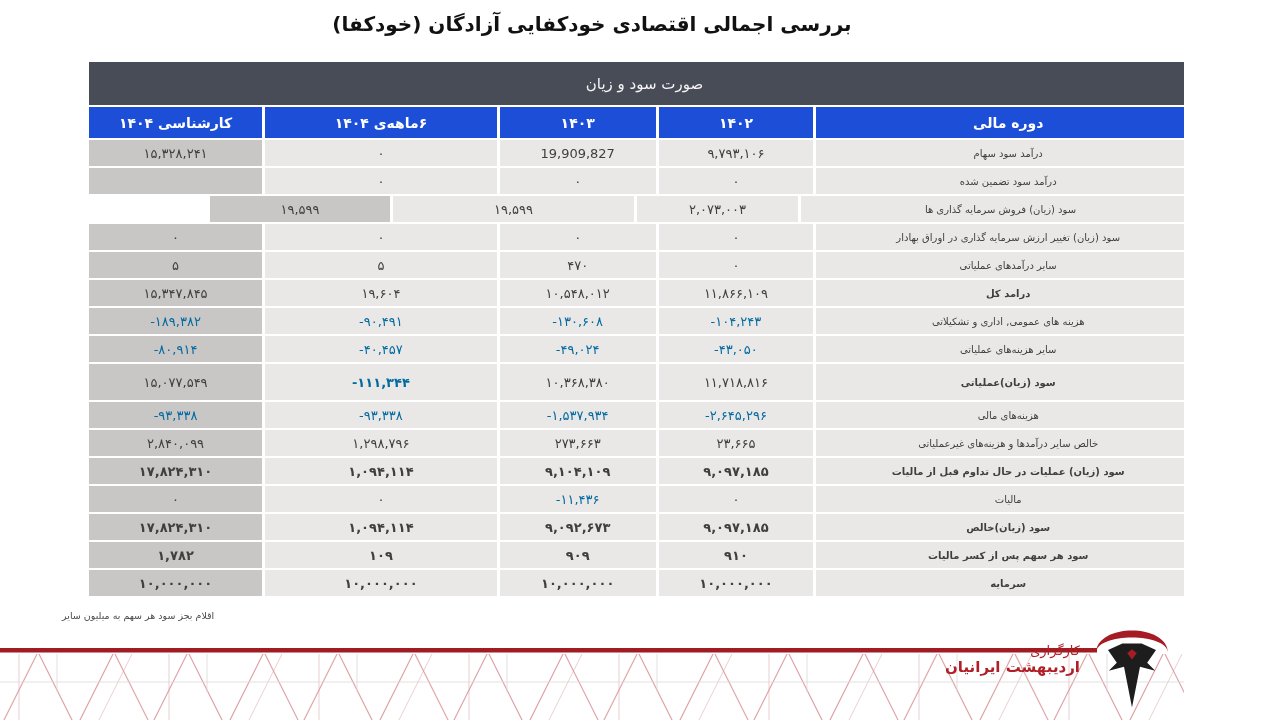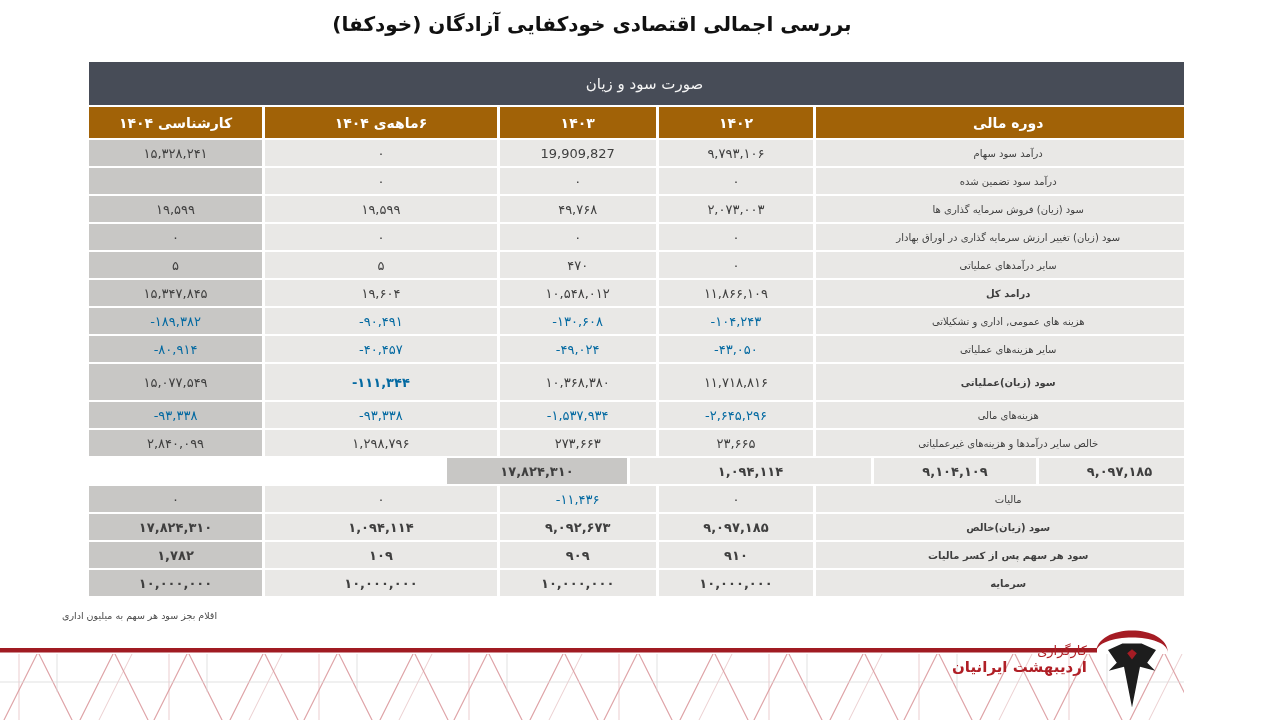--- a/index.html
+++ b/index.html
@@ -12,21 +12,21 @@
     position:absolute; top:12px; left:0; right:0; text-align:center;
     direction:rtl; font-size:20px; font-weight:bold; color:#111;
   }
   .pl-table { position:absolute; left:45px; top:62px; width:1155px; direction:rtl;padding-left:44px; }
   .table-title-bar {
     height:43px; background:#474c57; color:#f5f5f5;
     display:flex; align-items:center; justify-content:center; font-size:15px;
   }
   .head-row { display:flex; column-gap:3px; margin-top:2px; }
   .head-cell {
-    height:31px; background:#a16207; color:#ffffff; font-weight:bold; font-size:14px;
+    height:31px; background:#1d4ed8; color:#ffffff; font-weight:bold; font-size:14px;
     display:flex; align-items:center; justify-content:center;
   }
   .table-body { display:flex; flex-direction:column; row-gap:2px; margin-top:2px; }
   .row { display:flex; column-gap:3px; }
   .cell {
     height:26px; background:#e9e8e6; color:#3f3f3f; font-size:13px;
     display:flex; align-items:center; justify-content:center;
   }
   .row.tall .cell { height:36px; }
   .cell.label { font-size:10px; }
@@ -39,21 +39,21 @@
   .c-y1403 { width:162px; }
   .c-m6    { width:241px; }
   .c-expert{ width:180px; }
   .footnote {
     position:absolute; left:62px; top:610px; direction:rtl;
     font-size:9.5px; color:#4a4a4a; letter-spacing:0.5px;
   }
   .deco { position:absolute; left:0; bottom:0; width:1280px; height:72px; }
   .logo {
     position:absolute; right:12px; bottom:8px;
-    display:flex; align-items:center; column-gap:5px;
+    display:flex; align-items:center; column-gap:12px;
   }
   .logo-text { text-align:right; direction:rtl; padding-bottom:14px; }
   .logo-line1 { font-size:13px; color:#b01f26; }
   .logo-line2 { font-size:15px; font-weight:bold; color:#b01f26; }
 </style>
 </head>
 <body>
 
 <div class="page">
 
@@ -81,21 +81,20 @@
         <div class="row">
           <div class="cell label c-label">درآمد سود تضمین شده</div>
           <div class="cell val c-y1402">۰</div>
           <div class="cell val c-y1403">۰</div>
           <div class="cell val c-m6">۰</div>
           <div class="cell val c-expert"></div>
         </div>
         <div class="row">
           <div class="cell label c-label">سود (زیان) فروش سرمایه گذاری ها</div>
           <div class="cell val c-y1402">۲,۰۷۳,۰۰۳</div>
-          <div class="cell val c-y1403">۴۹,۷۶۸</div>
           <div class="cell val c-m6">۱۹,۵۹۹</div>
           <div class="cell val c-expert">۱۹,۵۹۹</div>
         </div>
         <div class="row">
           <div class="cell label c-label">سود (زیان) تغییر ارزش سرمایه گذاری در اوراق بهادار</div>
           <div class="cell val c-y1402">۰</div>
           <div class="cell val c-y1403">۰</div>
           <div class="cell val c-m6">۰</div>
           <div class="cell val c-expert">۰</div>
         </div>
@@ -142,20 +141,21 @@
           <div class="cell val c-expert neg">-۹۳,۳۳۸</div>
         </div>
         <div class="row">
           <div class="cell label c-label">خالص سایر درآمدها و هزینه‌های غیرعملیاتی</div>
           <div class="cell val c-y1402">۲۳,۶۶۵</div>
           <div class="cell val c-y1403">۲۷۳,۶۶۳</div>
           <div class="cell val c-m6">۱,۲۹۸,۷۹۶</div>
           <div class="cell val c-expert">۲,۸۴۰,۰۹۹</div>
         </div>
         <div class="row">
+          <div class="cell label c-label bold">سود (زیان) عملیات در حال تداوم قبل از مالیات</div>
           <div class="cell val c-y1402 bold">۹,۰۹۷,۱۸۵</div>
           <div class="cell val c-y1403 bold">۹,۱۰۴,۱۰۹</div>
           <div class="cell val c-m6 bold">۱,۰۹۴,۱۱۴</div>
           <div class="cell val c-expert bold">۱۷,۸۲۴,۳۱۰</div>
         </div>
         <div class="row">
           <div class="cell label c-label">مالیات</div>
           <div class="cell val c-y1402">۰</div>
           <div class="cell val c-y1403 neg">-۱۱,۴۳۶</div>
           <div class="cell val c-m6">۰</div>
@@ -178,21 +178,21 @@
         <div class="row">
           <div class="cell label c-label bold">سرمایه</div>
           <div class="cell val c-y1402 bold">۱۰,۰۰۰,۰۰۰</div>
           <div class="cell val c-y1403 bold">۱۰,۰۰۰,۰۰۰</div>
           <div class="cell val c-m6 bold">۱۰,۰۰۰,۰۰۰</div>
           <div class="cell val c-expert bold">۱۰,۰۰۰,۰۰۰</div>
         </div>
       </div>
   </div>
 
-  <div class="footnote">اقلام بجز سود هر سهم به میلیون اداری</div>
+  <div class="footnote">اقلام بجز سود هر سهم به میلیون سایر</div>
 
   <svg class="deco" viewBox="0 0 1280 72" xmlns="http://www.w3.org/2000/svg" aria-hidden="true">
     <defs>
       <pattern id="geo" width="150" height="80" patternUnits="userSpaceOnUse">
         <path d="M0,80 L38,4 L76,80 L114,4 L152,80" fill="none" stroke="#c2565c" stroke-width="1.2" opacity="0.55"></path>
         <path d="M19,4 L19,80 M95,80 L133,4" fill="none" stroke="#d89ba0" stroke-width="1" opacity="0.5"></path>
         <path d="M0,34 L150,34 M57,4 L57,44" fill="none" stroke="#d9d9d9" stroke-width="1" opacity="0.8"></path>
       </pattern>
     </defs>
     <rect x="0" y="6" width="1280" height="66" fill="url(#geo)"></rect>

